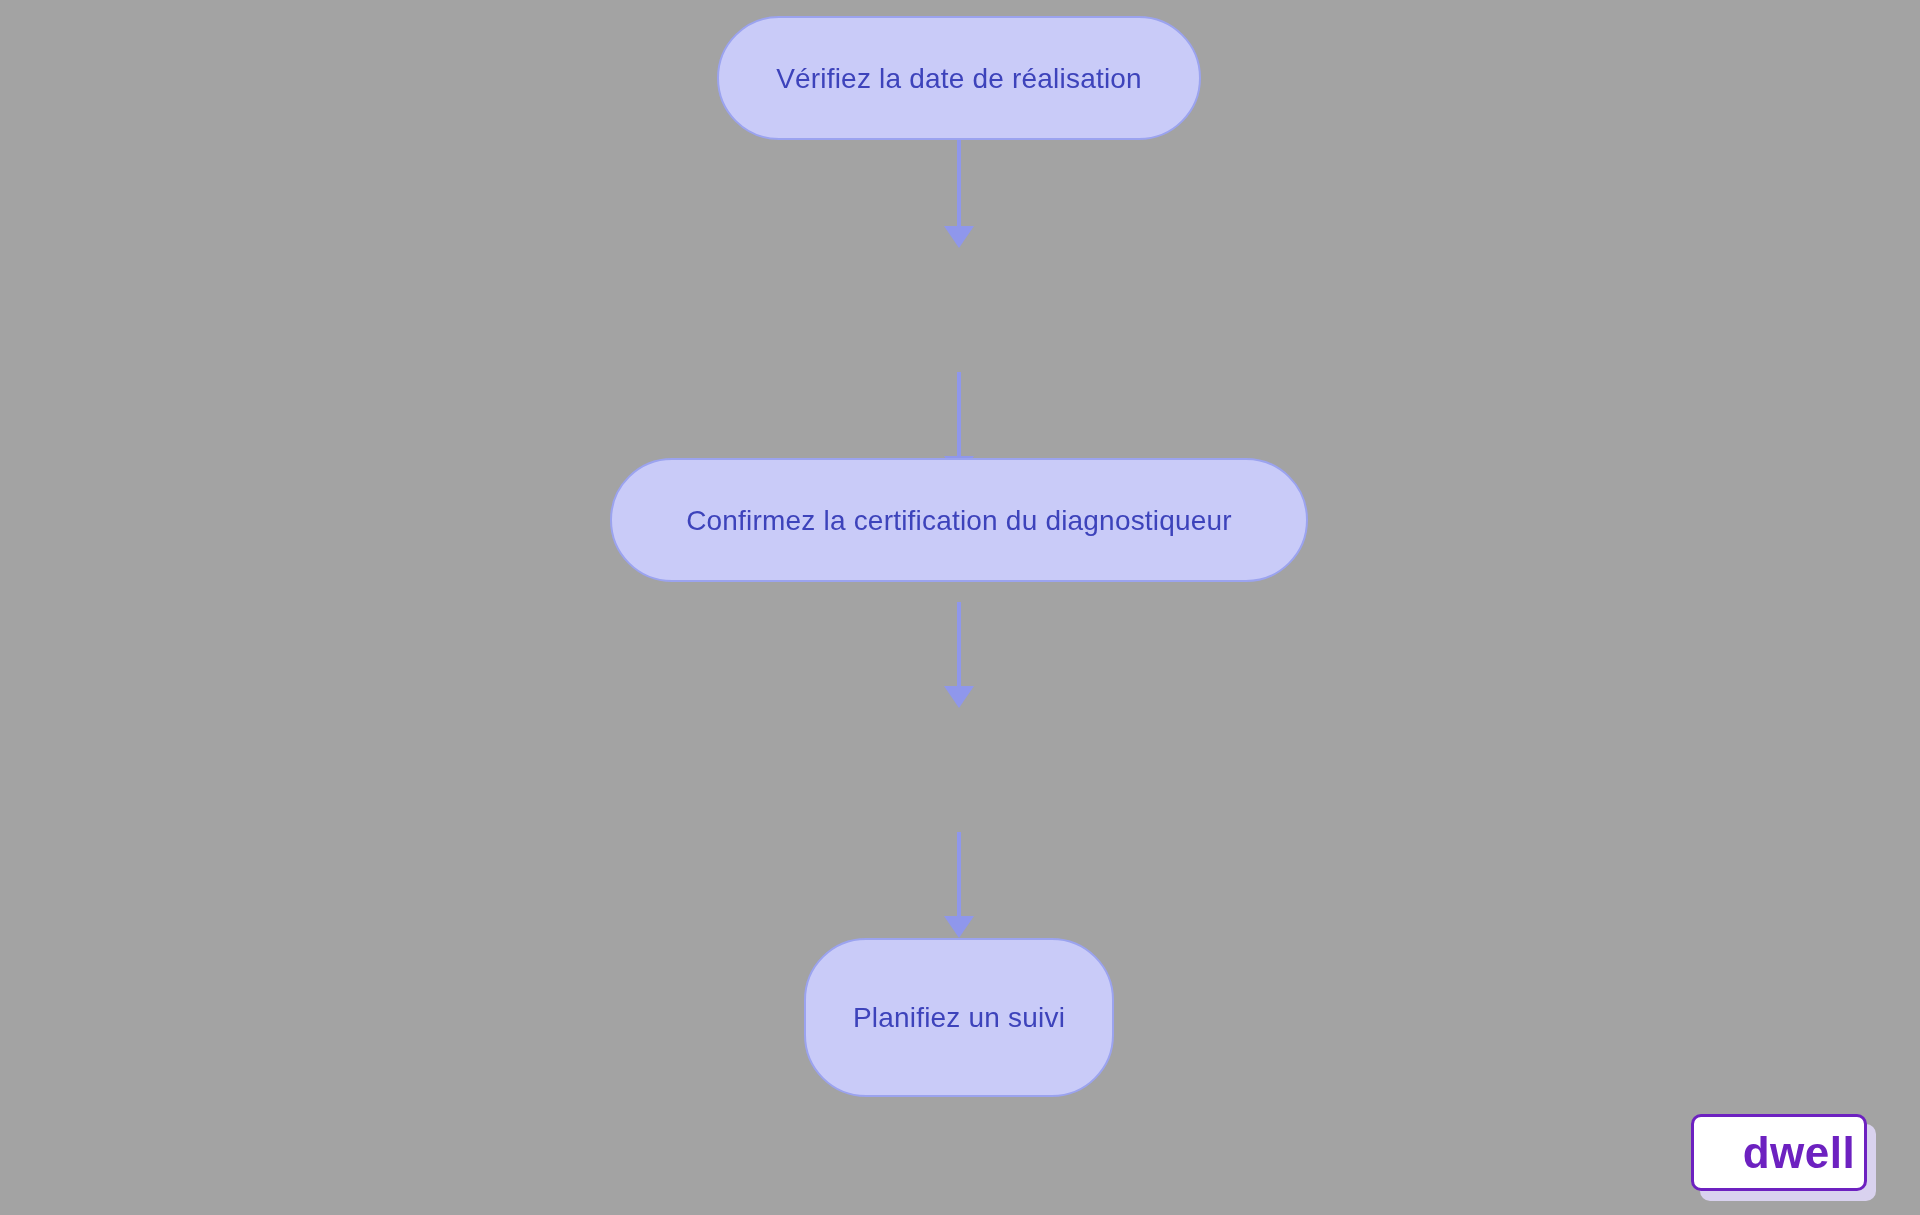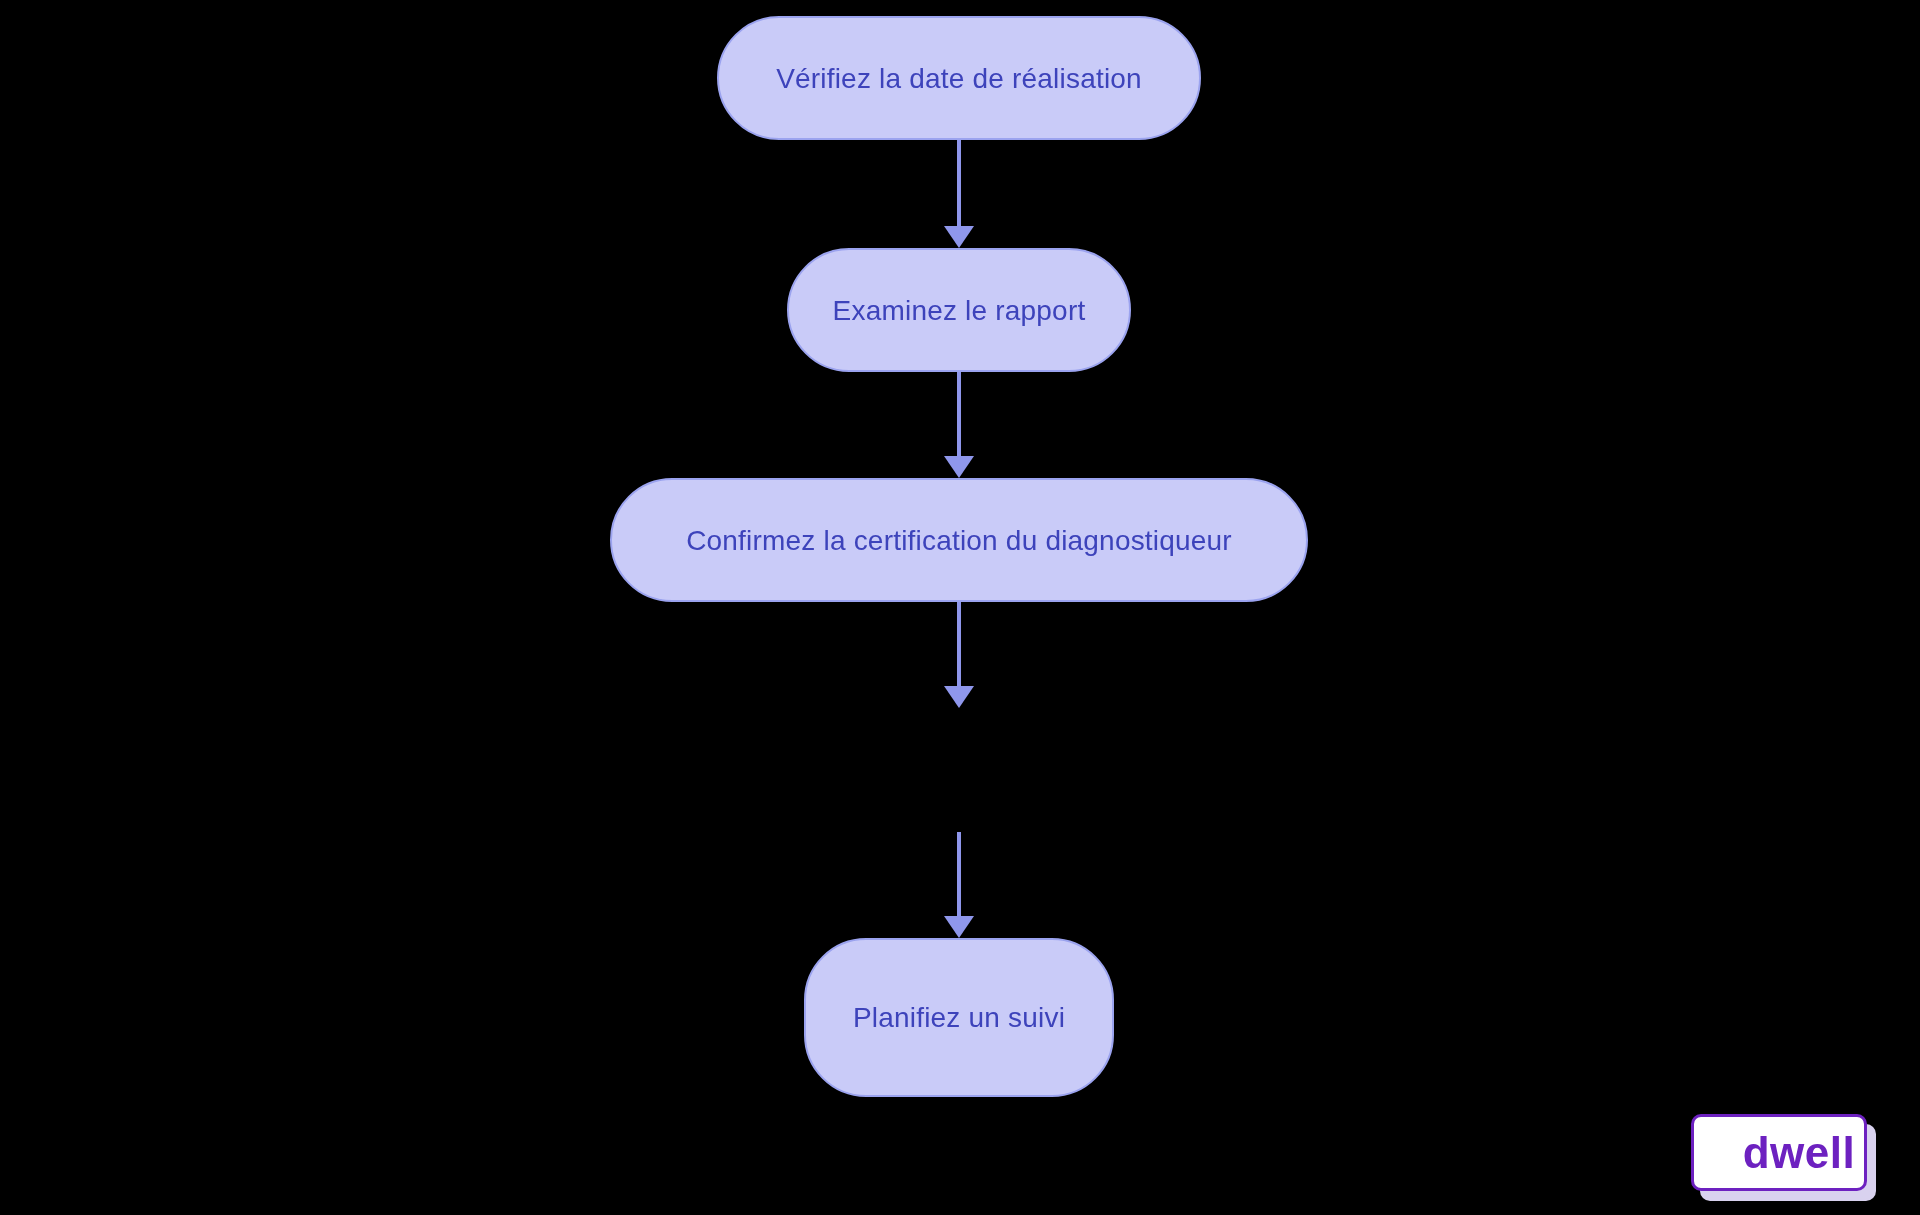--- a/index.html
+++ b/index.html
@@ -8,40 +8,40 @@
     background: #ffffff;
     width: 1920px;
     height: 1215px;
     font-family: "Liberation Sans", sans-serif;
     overflow: hidden;
   }
   .canvas {
     position: relative;
     width: 1920px;
     height: 1215px;
-    background: #000000;
+    background: #a3a3a3;
   }
   .node {
     position: absolute;
     box-sizing: border-box;
     background: #c9cbf8;
     border: 2px solid #9ba3ef;
     border-radius: 62px;
     display: flex;
     align-items: center;
     justify-content: center;
     text-align: center;
     color: #3d43bb;
     font-size: 28px;
     line-height: 1.25;
     letter-spacing: 0.2px;
   }
   .node-1 { left: 717px; top: 16px;  width: 484px; height: 124px; }
   .node-2 { left: 787px; top: 248px; width: 344px; height: 124px; }
-  .node-3 { left: 610px; top: 478px; width: 698px; height: 124px; }
+  .node-3 { left: 610px; top: 458px; width: 698px; height: 124px; }
   .node-4 { left: 698px; top: 708px; width: 523px; height: 124px; }
   .node-5 { left: 804px; top: 938px; width: 310px; height: 159px; }
 
   .arrow {
     position: absolute;
     left: 957px;
     width: 4px;
     background: #8f97ec;
   }
   .arrow::after {
@@ -88,23 +88,20 @@
 <body>
 
 <div class="canvas">
 
   <div class="node node-1">
     <span>Vérifiez la date de réalisation</span>
   </div>
 
   <div class="arrow arrow-1"></div>
 
-  <div class="node node-2">
-    <span>Examinez le rapport</span>
-  </div>
 
   <div class="arrow arrow-2"></div>
 
   <div class="node node-3">
     <span>Confirmez la certification du diagnostiqueur</span>
   </div>
 
   <div class="arrow arrow-3"></div>
 
 

